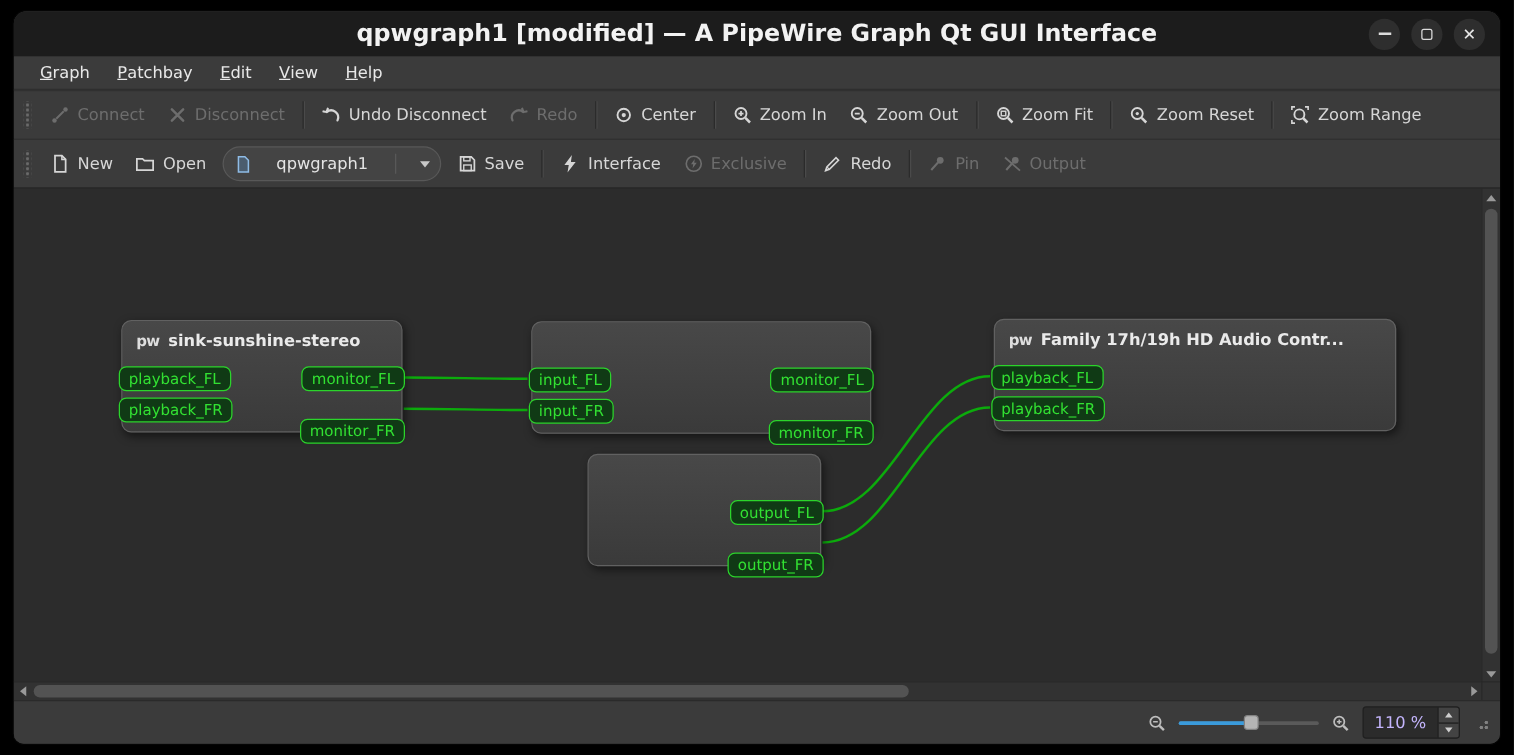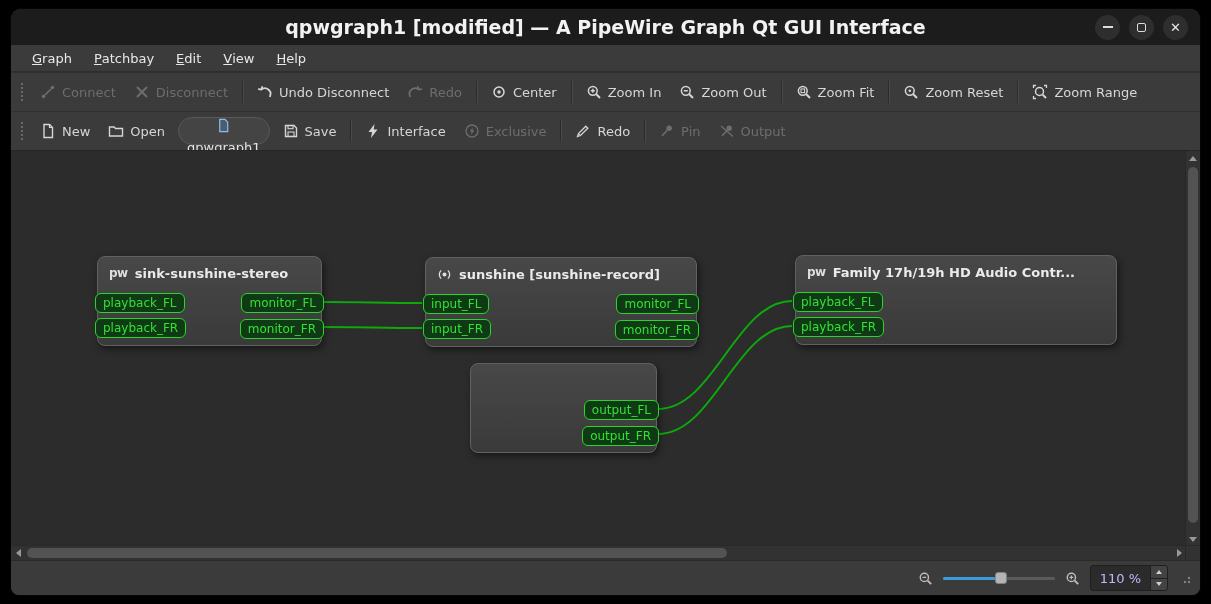--- a/index.html
+++ b/index.html
@@ -21,35 +21,35 @@
   .menu-item .mn{text-decoration:underline;}
 
   
   .toolbar{height:38px;background:#3b3b3b;display:flex;align-items:center;padding-left:6px;border-top:1px solid #303030;flex:0 0 auto;}
   .grip{width:6px;height:22px;margin:0 6px 0 2px;background-image:radial-gradient(circle,#6a6a6a 1px,transparent 1.4px);background-size:4px 4px;background-position:1px 1px;}
   .tb-item{display:flex;align-items:center;gap:6px;height:28px;padding:0 9px;border-radius:3px;color:#d6d6d6;font-size:13px;white-space:nowrap;}
   .tb-item.disabled{color:#6d6d6d;}
   .tb-icon{display:flex;align-items:center;}
   .tb-icon svg{display:block;}
   .tb-sep{width:1px;height:22px;background:#2b2b2b;box-shadow:1px 0 0 #4a4a4a;margin:0 5px;}
-  .combo{display:flex;align-items:center;gap:7px;height:26px;padding:0 8px;margin:0 4px;background:#444;border:1px solid #585858;border-radius:14px;color:#e4e4e4;font-size:13px;flex-direction:column;}
+  .combo{display:flex;align-items:center;gap:19px;height:26px;padding:0 8px;margin:0 4px;background:#444;border:1px solid #585858;border-radius:14px;color:#e4e4e4;font-size:13px;}
   .combo-sep{width:1px;height:16px;background:#585858;margin-left:2px;}
   .chevron{width:0;height:0;border-left:4px solid transparent;border-right:4px solid transparent;border-top:5px solid #c8c8c8;}
 
   
   .content{position:relative;flex:1;background:#2c2c2c;border-top:1px solid #262626;}
   .canvas{position:absolute;left:0;top:0;right:14px;bottom:14px;overflow:hidden;background:#2c2c2c;}
   .wires{position:absolute;left:0;top:0;width:100%;height:100%;}
   .wire{fill:none;stroke:var(--connection,#0cab0c);stroke-width:2;}
   .node{position:absolute;background:linear-gradient(#484848,#3a3a3a);border:1px solid #616161;border-radius:8px;box-shadow:2px 3px 7px rgba(0,0,0,.5);}
   .node-title{height:32px;display:flex;align-items:center;gap:7px;padding:0 11px;color:#eaeaea;font-size:13px;font-weight:bold;white-space:nowrap;overflow:hidden;}
   .pw-glyph{font-size:12px;font-weight:bold;color:#dedede;letter-spacing:-0.5px;}
   .node-icon svg{display:block;color:#dedede;}
   .in-col{position:absolute;left:-3px;top:36px;display:flex;flex-direction:column;gap:5px;align-items:flex-start;}
-  .out-col{position:absolute;right:-3px;top:36px;display:flex;flex-direction:column;gap:6px;align-items:flex-end;}
+  .out-col{position:absolute;right:-3px;top:36px;display:flex;flex-direction:column;gap:22px;align-items:flex-end;}
   .port{height:20px;line-height:18px;box-sizing:border-box;padding:0 7px;font-size:12px;color:var(--port-text,#32e132);background:var(--port-bg,#103a15);border:1px solid var(--port-border,#2bd42b);border-radius:6px;white-space:nowrap;}
 
   
   .vscroll{position:absolute;top:0;right:0;width:14px;bottom:14px;background:#323232;border-left:1px solid #282828;}
   .hscroll{position:absolute;left:0;bottom:0;height:14px;right:14px;background:#323232;border-top:1px solid #282828;}
   .scroll-corner{position:absolute;right:0;bottom:0;width:14px;height:14px;background:#323232;border-top:1px solid #282828;border-left:1px solid #282828;}
   .vhandle{position:absolute;left:2px;right:2px;top:16px;height:356px;background:#535353;border-radius:5px;}
   .hhandle{position:absolute;top:2px;bottom:2px;left:16px;width:700px;background:#535353;border-radius:5px;}
   .sb-arrow{position:absolute;width:14px;height:14px;display:flex;align-items:center;justify-content:center;}
   .tri-up{width:0;height:0;border-left:4px solid transparent;border-right:4px solid transparent;border-bottom:5px solid #9a9a9a;}
@@ -329,29 +329,20 @@
           <div class="port">playback_FL</div>
           <div class="port">playback_FR</div>
         </div>
         <div class="out-col">
           <div class="port">monitor_FL</div>
           <div class="port">monitor_FR</div>
         </div>
       </div>
 
       <div class="node" style="left:414px;top:106px;width:270px;height:88px;">
-        <div class="node-title">
-          <span class="node-icon">
-              <svg width="15" height="15" viewBox="0 0 16 16">
-                <circle cx="8" cy="8" r="2.1" fill="currentColor"></circle>
-                <path d="M4.4 3.6 a6 6 0 0 0 0 8.8 M11.6 3.6 a6 6 0 0 1 0 8.8" fill="none" stroke="currentColor" stroke-width="1.4"></path>
-              </svg>
-            </span>
-          <span>sunshine [sunshine-record]</span>
-        </div>
         <div class="in-col">
           <div class="port">input_FL</div>
           <div class="port">input_FR</div>
         </div>
         <div class="out-col">
           <div class="port">monitor_FL</div>
           <div class="port">monitor_FR</div>
         </div>
       </div>
 

